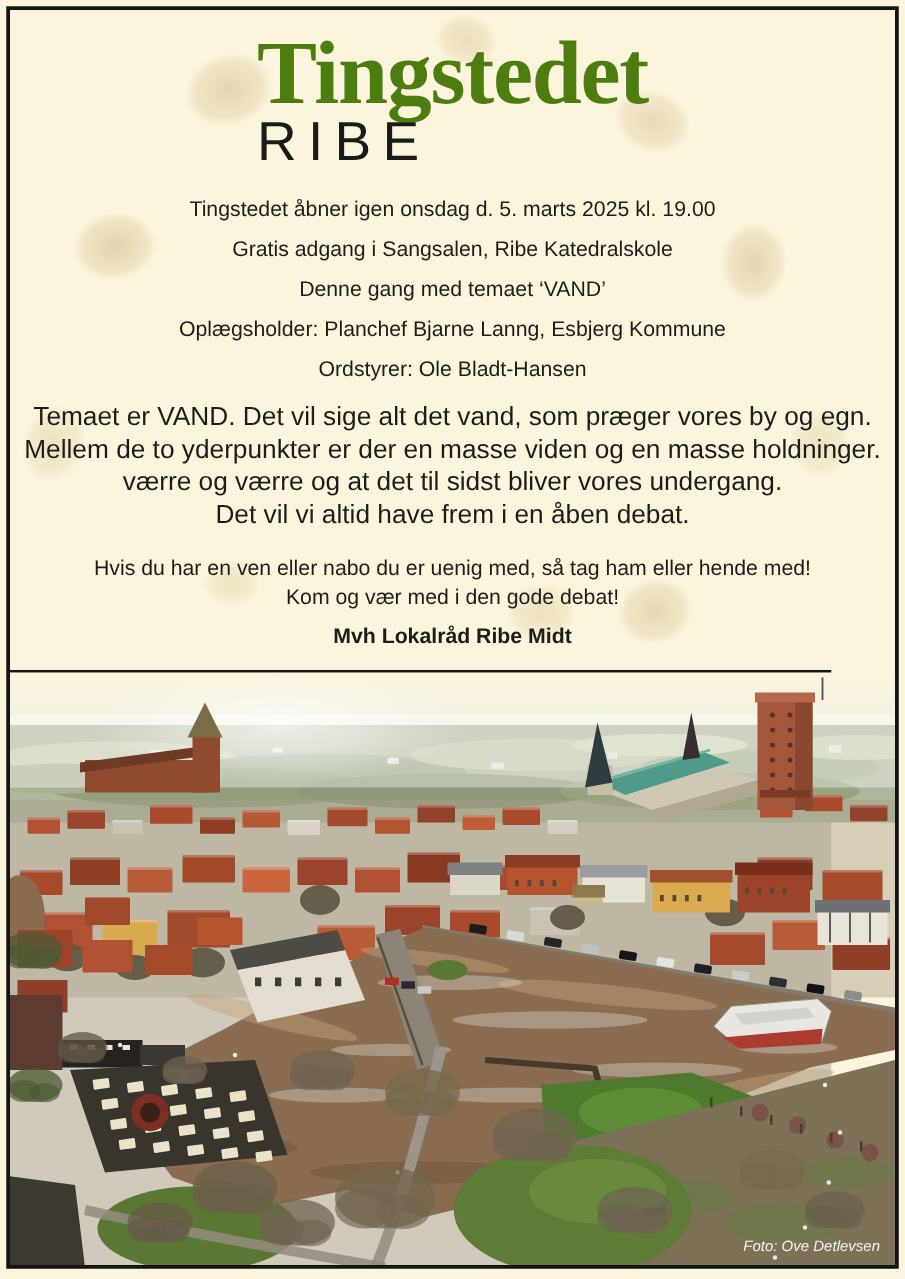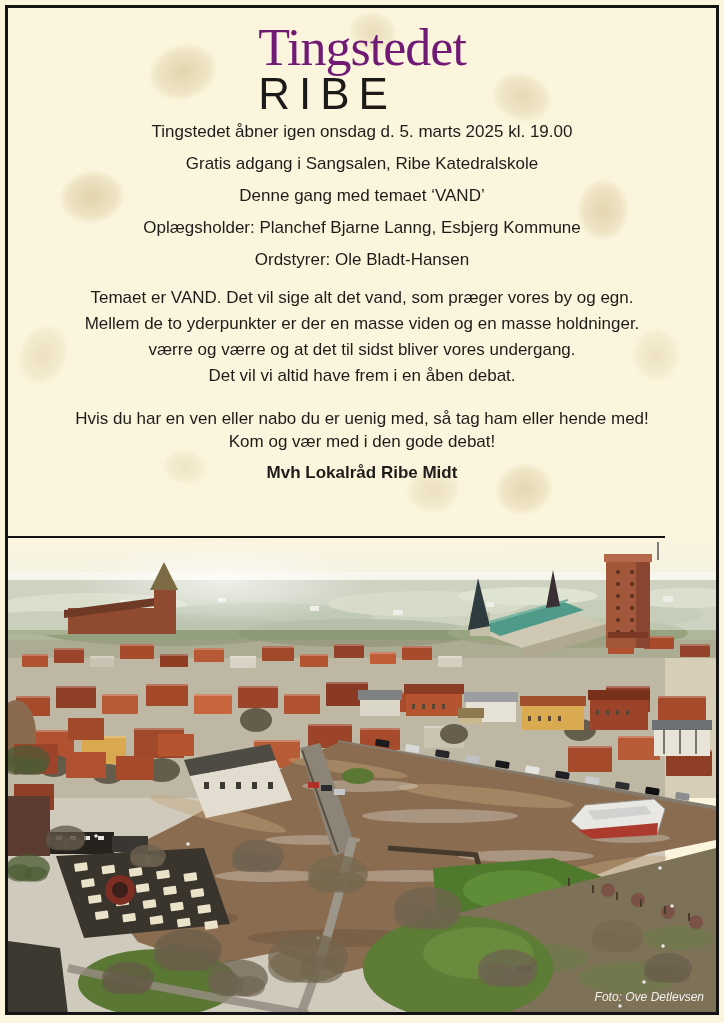--- a/index.html
+++ b/index.html
@@ -19,28 +19,28 @@
   .s5{left:570px;top:170px;width:66px;height:80px;transform:rotate(4deg);opacity:.8}
   .s6{left:12px;top:315px;width:62px;height:80px;transform:rotate(22deg);opacity:.5}
   .s7{left:626px;top:320px;width:60px;height:70px;opacity:.45}
   .s8{left:486px;top:456px;width:76px;height:66px;transform:rotate(-14deg);opacity:.75}
   .s9{left:156px;top:444px;width:58px;height:46px;transform:rotate(8deg);opacity:.4}
   .s10{left:398px;top:460px;width:70px;height:60px;transform:rotate(-5deg);opacity:.5}
 
   .content{position:relative;z-index:2;text-align:center;}
   .title-wrap{margin-top:22px;}
   .title-inner{display:inline-block;}
-  h1.title{margin:0;font-family:"Liberation Serif",serif;font-weight:400;font-size:52px;
-           line-height:1;color:#701a75;letter-spacing:-1px;}
+  h1.title{margin:0;font-family:"Liberation Serif",serif;font-weight:700;font-size:72px;
+           line-height:1;color:#4d7c0f;letter-spacing:-1px;}
   .subtitle{font-size:44px;letter-spacing:9px;line-height:1;margin-top:-2px;color:#1b1a18;
             text-align:left;padding-right:24px;}
-  .info{}
+  .info{margin-top:16px;}
   .info p{margin:0;font-size:17px;line-height:32px;}
   .theme{margin-top:11px;}
-  .theme p{margin:4px;font-size:17px;line-height:22px;}
+  .theme p{margin:4px;font-size:21px;line-height:22px;}
   .cta{margin-top:21px;}
   .cta p{margin:0;font-size:17px;line-height:22.5px;}
   .signature{margin:10px 0 0 0;font-size:17px;font-weight:700;}
 
   figure.photo{position:absolute;left:8px;top:536px;width:657px;height:476px;margin:0;z-index:3;
                border-top:2px solid #141414;box-sizing:content-box;background:#cfcabb;text-align:right;}
   figure.photo svg{display:block;width:708px;height:476px;}
 </style>
 </head>
 <body>

